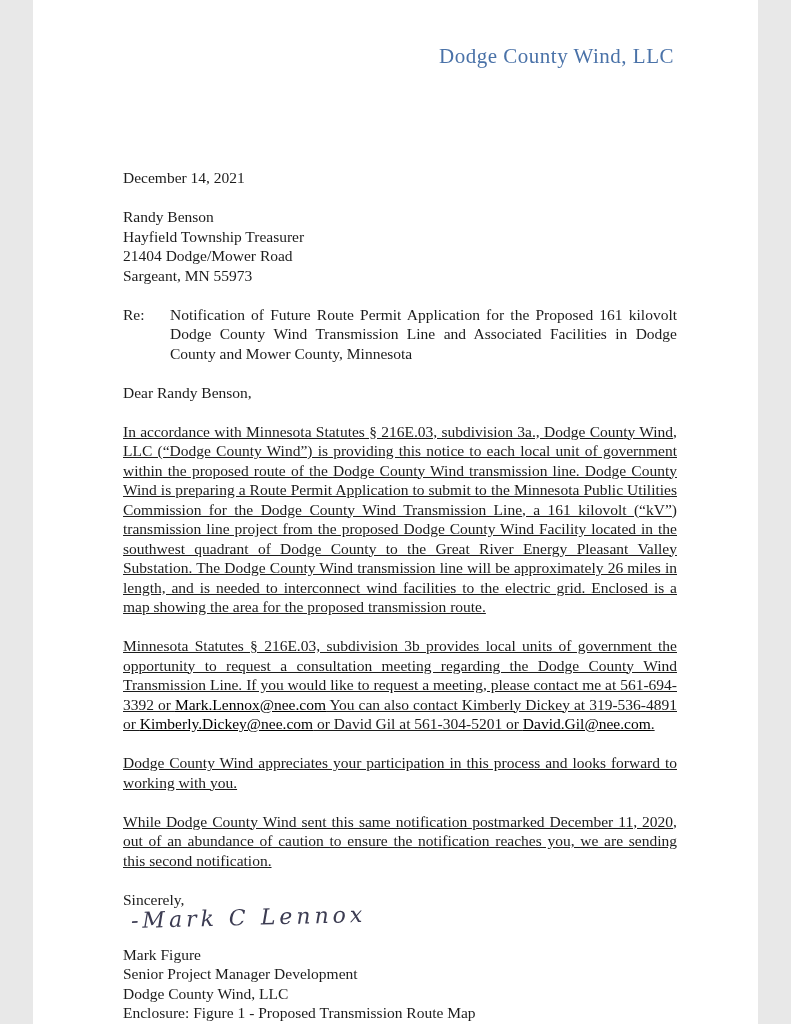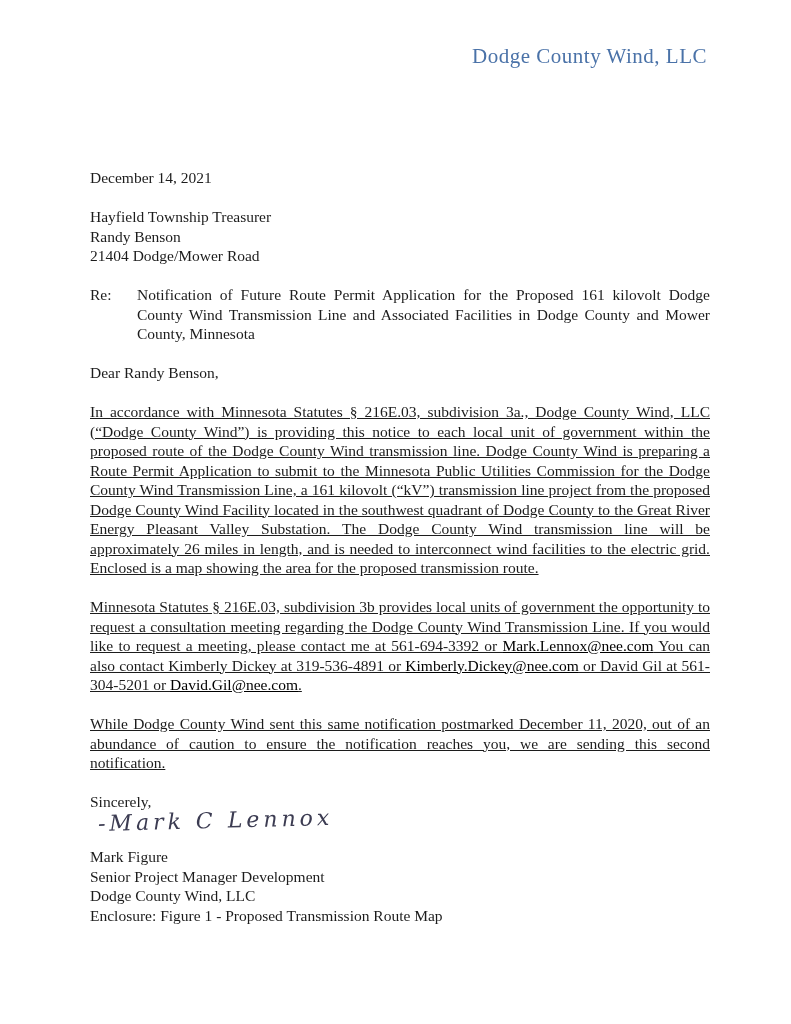--- a/index.html
+++ b/index.html
@@ -2,21 +2,21 @@
 <html><head>
 <meta charset="utf-8">
 <style>
   html, body {
     margin: 0;
     padding: 0;
     background: #e8e8e8;
   }
   .page {
     position: relative;
-    width: 791px;
+    width: 725px;
     height: 1024px;
     margin: 0 auto;
     background: #ffffff;
     font-family: "Liberation Serif", "DejaVu Serif", serif;
     color: #1c1c1c;
     overflow: hidden;
     box-sizing: border-box;
   }
   .letterhead {
     position: absolute;
@@ -78,36 +78,38 @@
 
 <div class="page">
 
   <div class="letterhead">Dodge County Wind, LLC</div>
 
   <div class="content">
 
     <div class="block">December 14, 2021</div>
 
     <div class="block">
+      <span class="addr-line">Randy Benson</span>
       <span class="addr-line">Hayfield Township Treasurer</span>
-      <span class="addr-line">Randy Benson</span>
       <span class="addr-line">21404 Dodge/Mower Road</span>
+      <span class="addr-line">Sargeant, MN 55973</span>
     </div>
 
     <div class="block subject-row">
       <span class="subject-label">Re:</span>
       <span class="subject-text">Notification of Future Route Permit Application for the Proposed 161 kilovolt Dodge County Wind Transmission Line and Associated Facilities in Dodge County and Mower County, Minnesota</span>
     </div>
 
     <div class="block">Dear Randy Benson,</div>
 
     <p class="body-par">In accordance with Minnesota Statutes § 216E.03, subdivision 3a., Dodge County Wind, LLC (“Dodge County Wind”) is providing this notice to each local unit of government within the proposed route of the Dodge County Wind transmission line. Dodge County Wind is preparing a Route Permit Application to submit to the Minnesota Public Utilities Commission for the Dodge County Wind Transmission Line, a 161 kilovolt (“kV”) transmission line project from the proposed Dodge County Wind Facility located in the southwest quadrant of Dodge County to the Great River Energy Pleasant Valley Substation. The Dodge County Wind transmission line will be approximately 26 miles in length, and is needed to interconnect wind facilities to the electric grid. Enclosed is a map showing the area for the proposed transmission route.</p>
 
     <p class="body-par"><span>Minnesota Statutes § 216E.03, subdivision 3b provides local units of government the opportunity to request a consultation meeting regarding the Dodge County Wind Transmission Line. If you would like to request a meeting, please contact me at 561-694-3392 or </span><a class="email-link">Mark.Lennox@nee.com</a><span> You can also contact Kimberly Dickey at 319-536-4891 or </span><a class="email-link">Kimberly.Dickey@nee.com</a><span> or David Gil at 561-304-5201 or </span><a class="email-link">David.Gil@nee.com</a><span>.</span></p>
 
+    <p class="body-par">Dodge County Wind appreciates your participation in this process and looks forward to working with you.</p>
 
     <p class="body-par">While Dodge County Wind sent this same notification postmarked December 11, 2020, out of an abundance of caution to ensure the notification reaches you, we are sending this second notification.</p>
 
     <div class="valediction">Sincerely,</div>
 
     <div class="signature-script">-Mark C Lennox</div>
 
     <div class="signature-block">
       <span class="sig-line">Mark Figure</span>
       <span class="sig-line">Senior Project Manager Development</span>

